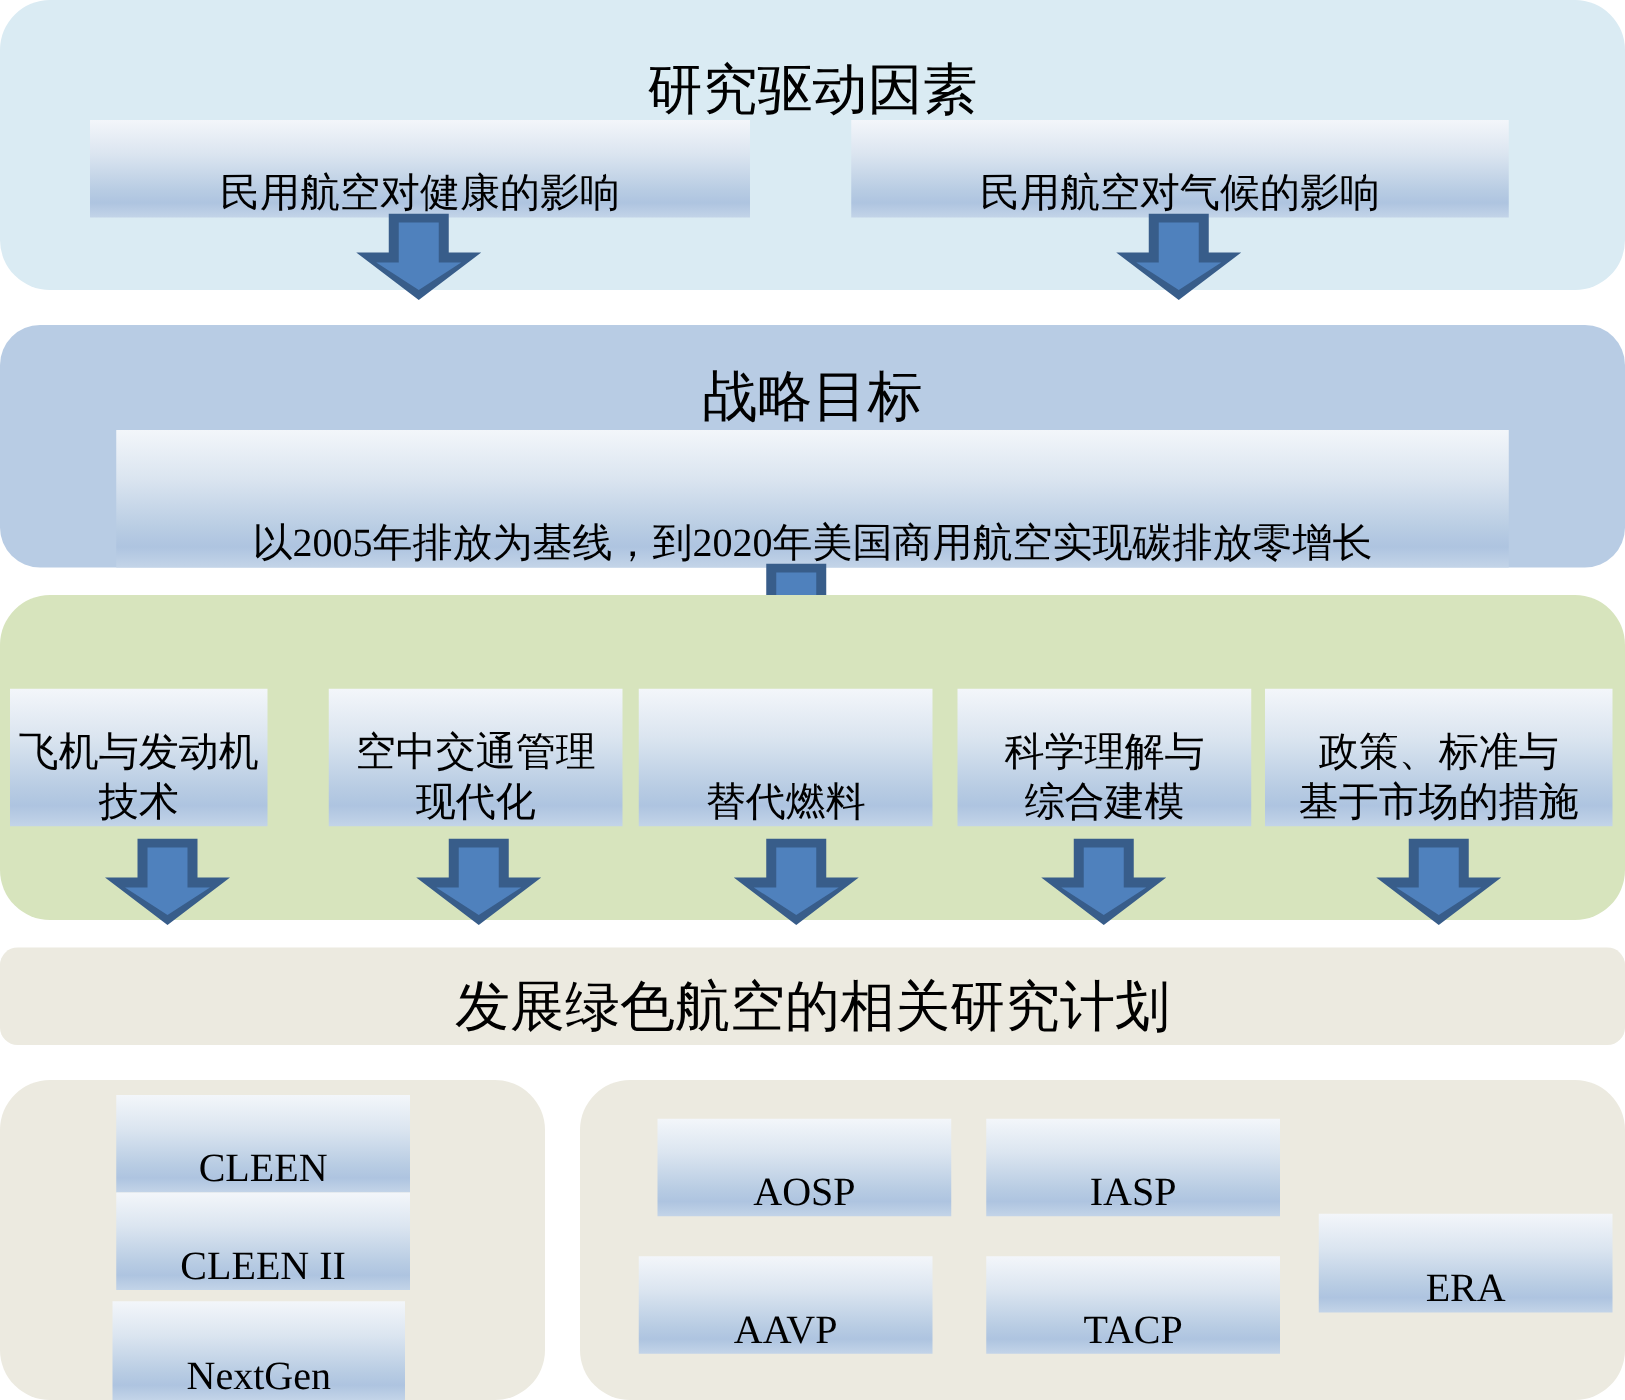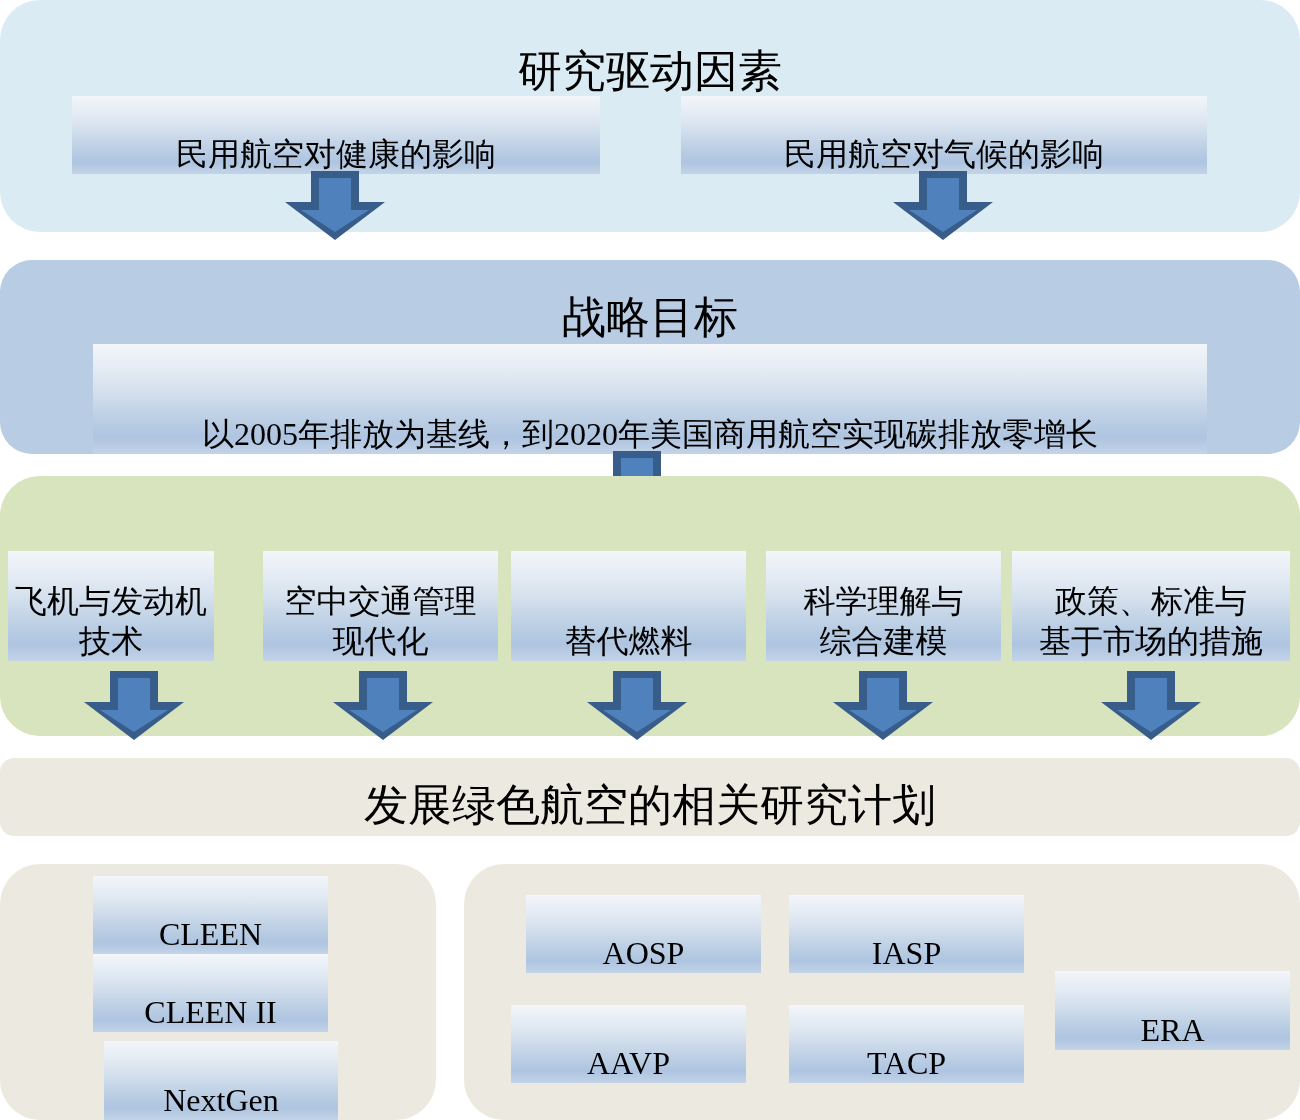--- a/index.html
+++ b/index.html
@@ -106,21 +106,21 @@
 <div class="panel p4"></div>
 <div class="title" style="left:0;width:1300px;top:776px;">发展绿色航空的相关研究计划</div>
 
 <div class="panel p5"></div>
 <div class="box" style="left:93px;top:876px;width:235px;height:78px;">
   <span>CLEEN</span>
 </div>
 <div class="box" style="left:93px;top:954px;width:235px;height:78px;">
   <span>CLEEN II</span>
 </div>
-<div class="box" style="left:104px;top:1041px;width:234px;height:79px;">
+<div class="box" style="left:90px;top:1041px;width:234px;height:79px;">
   <span>NextGen</span>
 </div>
 
 <div class="panel p6"></div>
 <div class="box" style="left:511px;top:895px;width:235px;height:78px;margin-left:15px;">
   <span>AOSP</span>
 </div>
 <div class="box" style="left:789px;top:895px;width:235px;height:78px;">
   <span>IASP</span>
 </div>

